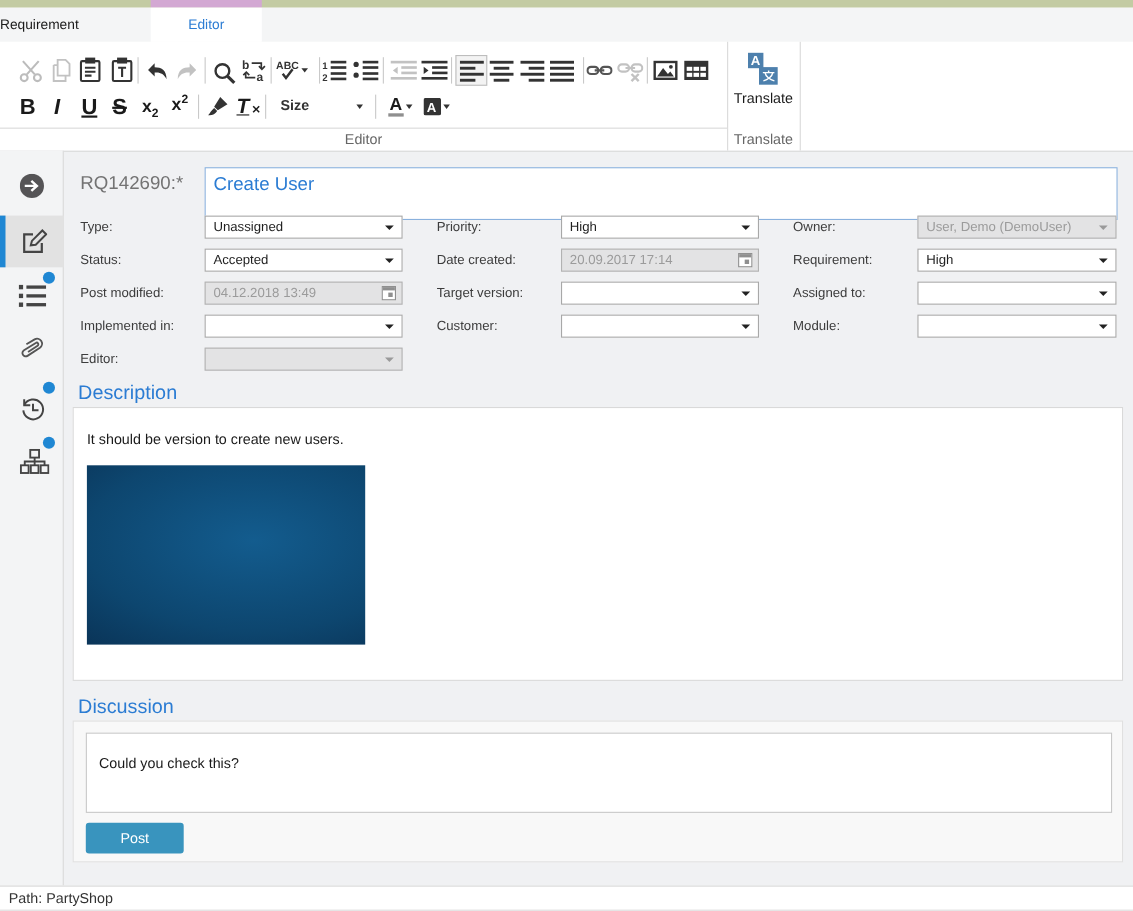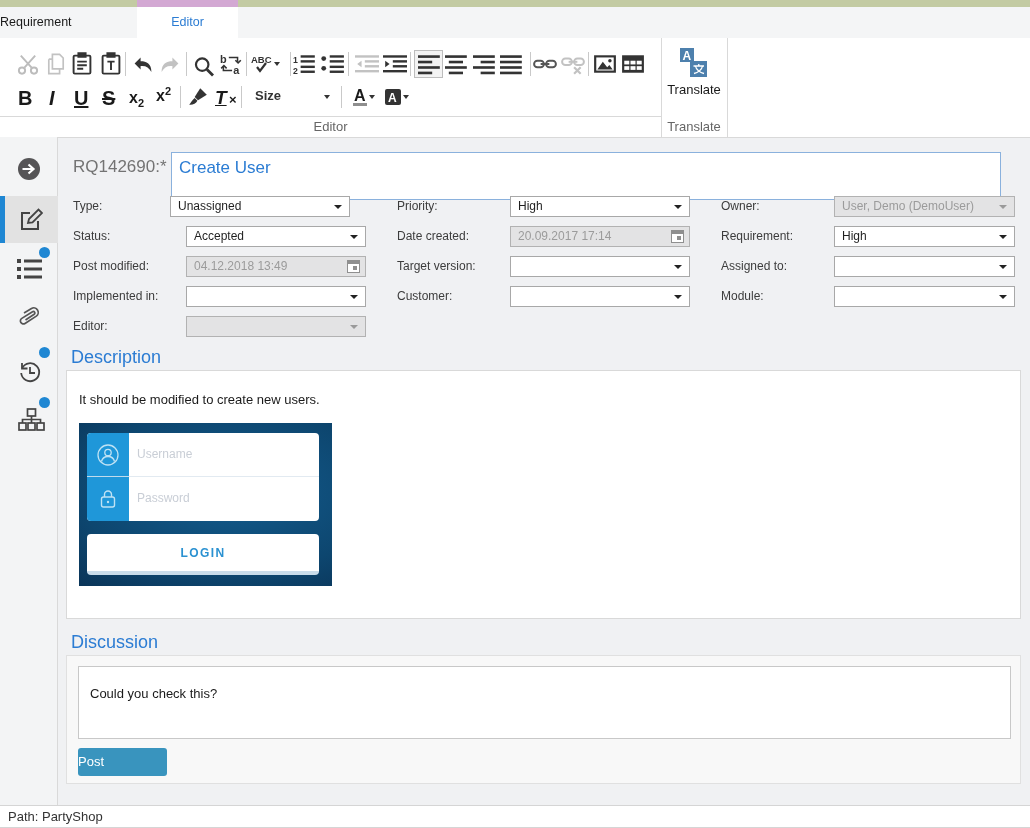--- a/index.html
+++ b/index.html
@@ -316,24 +316,24 @@
         <rect x="9.5" y="1" width="8" height="7"></rect>
         <rect x="1" y="15" width="7" height="7"></rect>
         <rect x="10" y="15" width="7" height="7"></rect>
         <rect x="19" y="15" width="7" height="7"></rect>
         <path d="M13.5 8 V11.5 M4.5 15 V11.5 H22.5 V15 M13.5 11.5 V15"></path>
       </g>
     </svg>
 </div>
 
 <div class="abs" style="left:73px;top:157px;font-size:17px;color:#737373">RQ142690:*</div>
-<div class="abs" style="left:171px;top:152px;width:830px;height:48px;background:#fff;border:1px solid #8ab1dd;font-size:17px;color:#2b7cd3;line-height:30px;padding-left:7px">Create User</div>
+<div class="abs" style="left:186px;top:152px;width:830px;height:48px;background:#fff;border:1px solid #8ab1dd;font-size:17px;color:#2b7cd3;line-height:30px;padding-left:7px">Create User</div>
 
 <div class="lbl" style="left:73px;top:196px">Type:</div>
-<div class="fld" style="left:170px;top:196px;width:180px">Unassigned<span class="caret"></span></div>
+<div class="fld" style="left:186px;top:196px;width:180px">Unassigned<span class="caret"></span></div>
 <div class="lbl" style="left:397px;top:196px">Priority:</div>
 <div class="fld" style="left:510px;top:196px;width:180px">High<span class="caret"></span></div>
 <div class="lbl" style="left:721px;top:196px">Owner:</div>
 <div class="fld dis" style="left:834px;top:196px;width:181px">User, Demo (DemoUser)<span class="caret g"></span></div>
 
 <div class="lbl" style="left:73px;top:226px">Status:</div>
 <div class="fld" style="left:186px;top:226px;width:180px">Accepted<span class="caret"></span></div>
 <div class="lbl" style="left:397px;top:226px">Date created:</div>
 <div class="fld dis" style="left:510px;top:226px;width:180px">20.09.2017 17:14<span class="cal"></span></div>
 <div class="lbl" style="left:721px;top:226px">Requirement:</div>
@@ -363,41 +363,24 @@
     <span class="caret"></span>
   </div>
 
 <div class="lbl" style="left:73px;top:316px">Editor:</div>
 <div class="fld dis" style="left:186px;top:316px;width:180px">
     <span class="caret g"></span>
   </div>
 
 <div class="hd" style="left:71px;top:347px">Description</div>
 <div class="abs" style="left:66px;top:370px;width:955px;height:249px;background:#fff;border:1px solid #d9d9d9"></div>
-<div class="abs" style="left:79px;top:392px;font-size:13px;color:#1a1a1a">It should be modified to create new users.</div>
+<div class="abs" style="left:79px;top:392px;font-size:13px;color:#1a1a1a">It should be version to create new users.</div>
 <div id="loginimg" class="abs" style="left:79px;top:423px;width:253px;height:163px;background:radial-gradient(ellipse 120% 100% at 60% 42%, #135c8e 0%, #0d466f 50%, #092f51 85%, #082948 100%)">
-  <div class="abs" style="left:8px;top:10px;width:232px;height:88px;background:#fff;border-radius:4px;overflow:hidden">
-    <div class="abs" style="left:0;top:0;width:42px;height:88px;background:#1f97d9"></div>
-    <div class="abs" style="left:0;top:43px;width:232px;height:1px;background:#dde6ee;opacity:.85"></div>
-    <div class="abs" style="left:50px;top:14px;font-size:12px;color:#c9ced6">Username</div>
-    <div class="abs" style="left:50px;top:58px;font-size:12px;color:#c9ced6">Password</div>
-    <svg class="abs" style="left:10px;top:11px" width="22" height="22" viewBox="0 0 22 22">
-        <circle cx="11" cy="11" r="10" fill="none" stroke="#bfe2f4" stroke-width="1.3"></circle>
-        <circle cx="11" cy="8.5" r="3.2" fill="none" stroke="#bfe2f4" stroke-width="1.3"></circle>
-        <path d="M4.5 17.5 C5.5 13.5 8 12.5 11 12.5 C14 12.5 16.5 13.5 17.5 17.5" fill="none" stroke="#bfe2f4" stroke-width="1.3"></path>
-      </svg>
-    <svg class="abs" style="left:12px;top:56px" width="18" height="20" viewBox="0 0 18 20">
-        <rect x="2.5" y="8" width="13" height="10" rx="2" fill="none" stroke="#bfe2f4" stroke-width="1.4"></rect>
-        <path d="M5.5 8 V5.5 a3.5 3.5 0 0 1 7 0 V8" fill="none" stroke="#bfe2f4" stroke-width="1.4"></path>
-        <circle cx="9" cy="13" r="1.2" fill="#bfe2f4"></circle>
-      </svg>
-  </div>
-  <div class="abs" style="left:8px;top:111px;width:232px;height:41px;background:#fff;border-radius:4px;border-bottom:4px solid #c9dcea;text-align:center;line-height:39px;font-size:12px;font-weight:bold;letter-spacing:1.4px;color:#2a91d1">LOGIN</div>
 </div>
 
 <div class="hd" style="left:71px;top:632px">Discussion</div>
 <div class="abs" style="left:66px;top:655px;width:955px;height:129px;background:#f8f8f8;border:1px solid #e0e0e0"></div>
 <div class="abs" style="left:78px;top:666px;width:933px;height:73px;background:#fff;border:1px solid #c8c8c8"></div>
 <div class="abs" style="left:90px;top:686px;font-size:13px;color:#1a1a1a">Could you check this?</div>
-<div class="abs" style="left:78px;top:748px;width:89px;height:28px;background:#3994be;border-radius:3px;text-align:left;line-height:28px;font-size:13px;color:#fff">Post</div>
+<div class="abs" style="left:78px;top:748px;width:89px;height:28px;background:#3994be;border-radius:3px;text-align:center;line-height:28px;font-size:13px;color:#fff">Post</div>
 
 <div class="abs" style="left:0;top:805px;width:1030px;height:23px;background:#fff;border-top:1px solid #d5d5d5;border-bottom:1px solid #d5d5d5"></div>
 <div class="abs" style="left:8px;top:809px;font-size:13px;color:#333">Path: PartyShop</div>
 
 </body></html>

